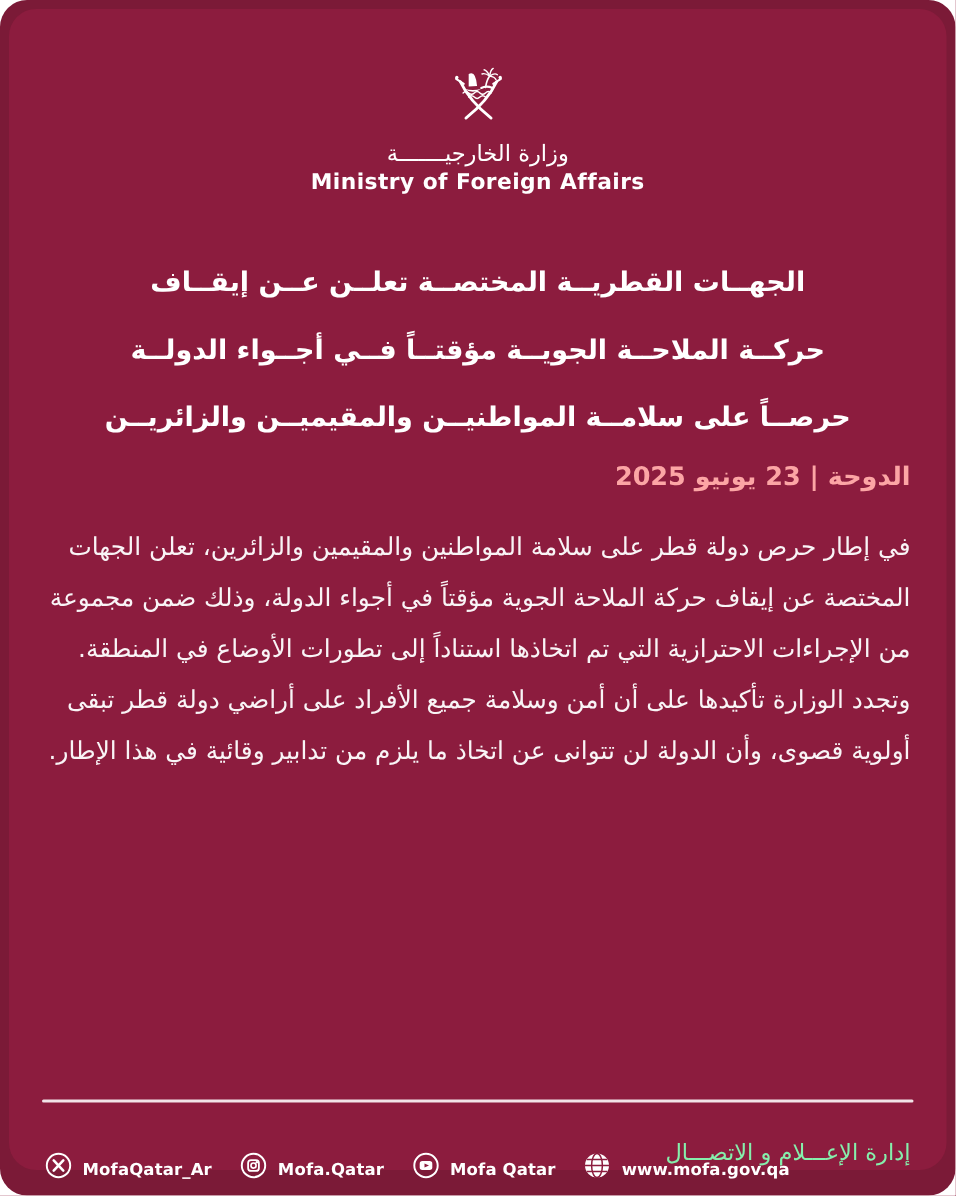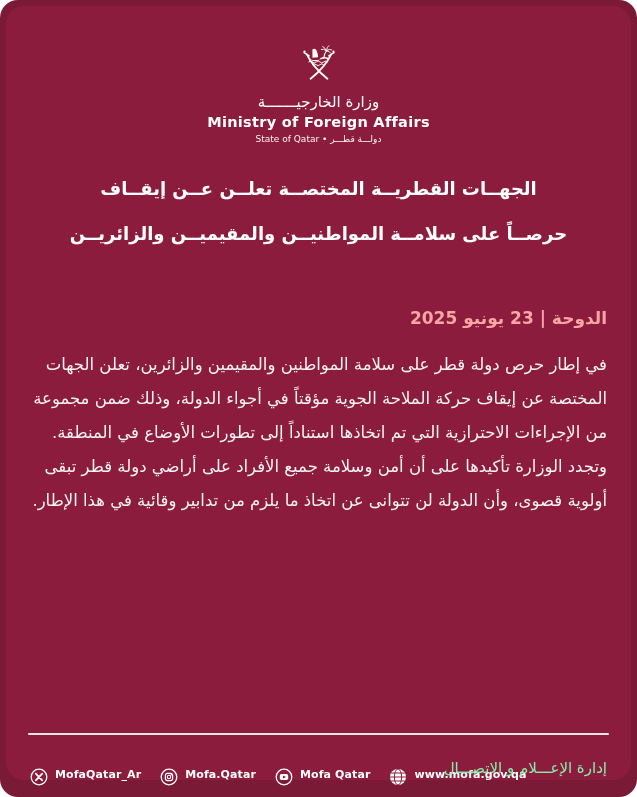--- a/index.html
+++ b/index.html
@@ -19,21 +19,21 @@
 
   .dateline{position:absolute;top:308px;right:30px;direction:rtl;font-weight:bold;font-size:17px;color:#fca5a5;}
 
   .body-text{position:absolute;top:348px;left:30px;right:30px;direction:rtl;text-align:right;
              font-size:16.5px;line-height:34px;color:#F9F4F6;display:flex;flex-direction:column;}
 
   .divider{position:absolute;left:28px;right:28px;bottom:62px;height:2px;
            background:rgba(255,255,255,.88);border-radius:1px;}
 
   .socials{position:absolute;left:30px;bottom:15px;height:26px;display:flex;align-items:center;gap:19px;direction:ltr;}
-  .social{display:flex;align-items:flex-start;gap:7px;cursor:pointer;margin-top:16px;}
+  .social{display:flex;align-items:flex-end;gap:7px;cursor:pointer;margin-top:16px;}
   .social .handle{font-size:11px;font-weight:bold;letter-spacing:.1px;color:#fff;}
   .social svg{display:block;}
 
   .department{position:absolute;right:30px;bottom:20px;direction:rtl;font-size:15px;color:#86efac;}
 </style>
 </head>
 <body>
 
 <div class="page">
   <div class="panel"></div>
@@ -57,25 +57,25 @@
 
       <path d="M34,46 C42,63 55,80 78,98" stroke="#fff" stroke-width="4" stroke-linecap="round"></path>
       <path d="M86,46 C78,63 65,80 42,98" stroke="#fff" stroke-width="4" stroke-linecap="round"></path>
       <path d="M28,42 L39,49" stroke="#fff" stroke-width="3" stroke-linecap="round"></path>
       <path d="M92,42 L81,49" stroke="#fff" stroke-width="3" stroke-linecap="round"></path>
       <circle cx="29" cy="40" r="2.4" fill="#fff"></circle>
       <circle cx="91" cy="40" r="2.4" fill="#fff"></circle>
     </svg>
     <div class="ministry-ar">وزارة الخارجيـــــــة</div>
     <div class="ministry-en">Ministry of Foreign Affairs</div>
-    <div class="state-line">دولـــة قطـــر • State of Qatar</div>
   </div>
 
   <div class="headline">
     <div class="h-line">الجهــات القطريــة المختصــة تعلــن عــن إيقــاف</div>
+    <div class="h-line">حركــة الملاحــة الجويــة مؤقتــاً فــي أجــواء الدولــة</div>
     <div class="h-line">حرصــاً على سلامــة المواطنيــن والمقيميــن والزائريــن</div>
   </div>
 
   <div class="dateline">الدوحة | 23 يونيو 2025</div>
 
   <div class="body-text">
     <p style="margin:0">في إطار حرص دولة قطر على سلامة المواطنين والمقيمين والزائرين، تعلن الجهات المختصة عن إيقاف حركة الملاحة الجوية مؤقتاً في أجواء الدولة، وذلك ضمن مجموعة من الإجراءات الاحترازية التي تم اتخاذها استناداً إلى تطورات الأوضاع في المنطقة.</p>
     <p style="margin:0">وتجدد الوزارة تأكيدها على أن أمن وسلامة جميع الأفراد على أراضي دولة قطر تبقى أولوية قصوى، وأن الدولة لن تتوانى عن اتخاذ ما يلزم من تدابير وقائية في هذا الإطار.</p>
   </div>
 

